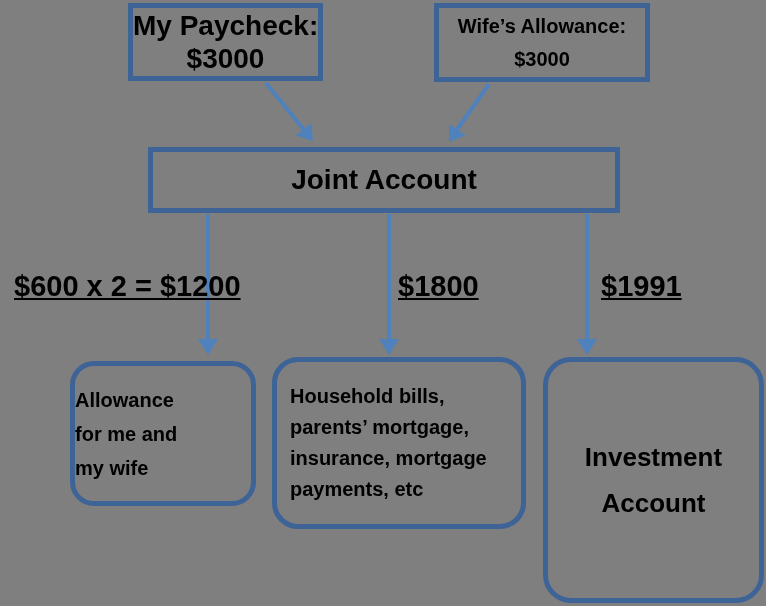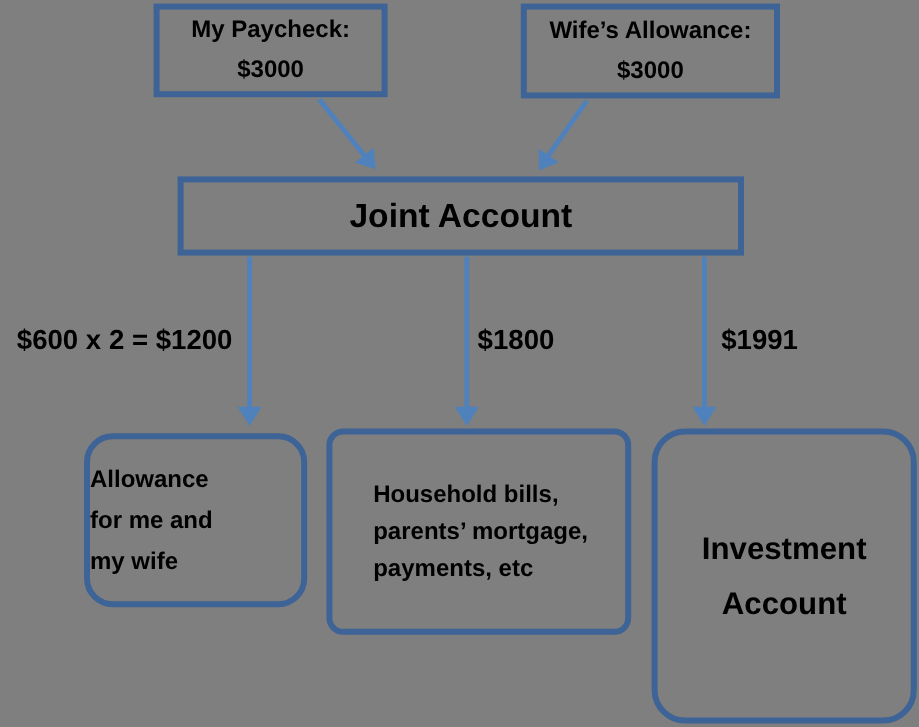--- a/index.html
+++ b/index.html
@@ -33,55 +33,56 @@
     background: transparent;
     color: var(--text);
     font-weight: bold;
     display: flex;
     flex-direction: column;
     justify-content: center;
   }
   .node .line { white-space: nowrap; }
   .node-my-paycheck {
     left: 128px; top: 3px; width: 195px; height: 78px;
-    font-size: 20px; line-height: 33px; text-align: center;
+    font-size: 28px; line-height: 33px; text-align: center;
   }
   .node-wife-paycheck {
     left: 434px; top: 3px; width: 216px; height: 79px;
     font-size: 20px; line-height: 33px; text-align: center;
   }
   .node-joint-account {
     left: 148px; top: 147px; width: 472px; height: 66px;
     border-radius: 0;
     font-size: 28px; text-align: center;
   }
   .node-allowance {
     left: 70px; top: 361px; width: 186px; height: 145px;
     border-radius: 24px;
     font-size: 20px; line-height: 34px;
   }
   .node-household {
     left: 272px; top: 357px; width: 254px; height: 172px;
-    border-radius: 14px;
+    border-radius: 26px;
     font-size: 20px; line-height: 31px;
-    padding-left: 34px;
+    padding-left: 13px;
   }
   .node-investment {
     left: 543px; top: 357px; width: 221px; height: 246px;
     border-radius: 28px;
     font-size: 26px; line-height: 46px;
     text-align: center;
     align-items: center;
   }
   .edge-label {
     position: absolute;
     color: var(--text);
     font-weight: bold;
-    font-size: 23px;
+    font-size: 29px;
     white-space: nowrap;
+    text-decoration: underline;
   }
   .edge-label-allowance  { left: 14px;  top: 270px; }
   .edge-label-household  { left: 398px; top: 270px; }
   .edge-label-investment { left: 601px; top: 270px; }
 </style>
 </head>
 <body>
 
 <div class="canvas">
 
@@ -133,20 +134,21 @@
 
   <div class="node node-allowance">
     <div class="line">Allowance</div>
     <div class="line">for me and</div>
     <div class="line">my wife</div>
   </div>
 
   <div class="node node-household">
     <div class="line">Household bills,</div>
     <div class="line">parents’ mortgage,</div>
+    <div class="line">insurance, mortgage</div>
     <div class="line">payments, etc</div>
   </div>
 
   <div class="node node-investment">
     <div class="line">Investment</div>
     <div class="line">Account</div>
   </div>
 
 </div>
 

